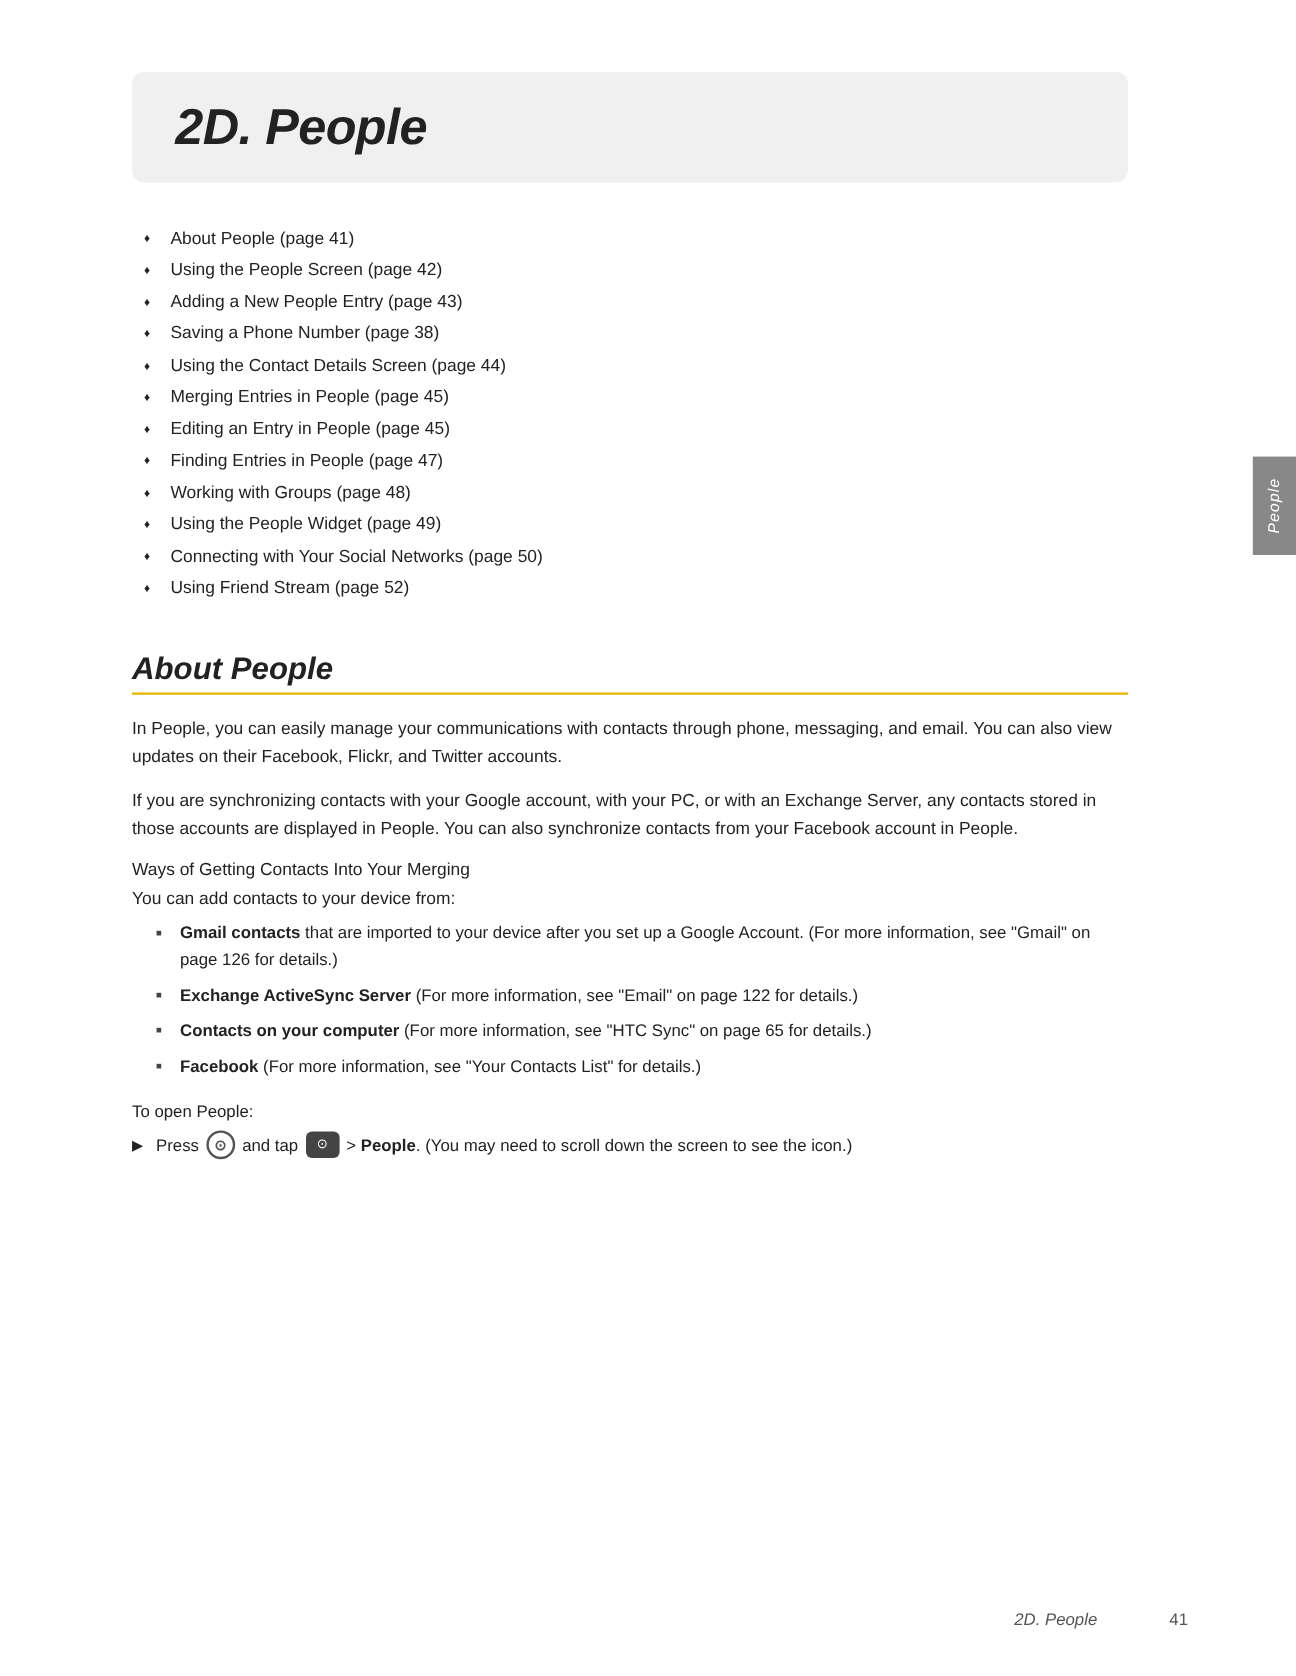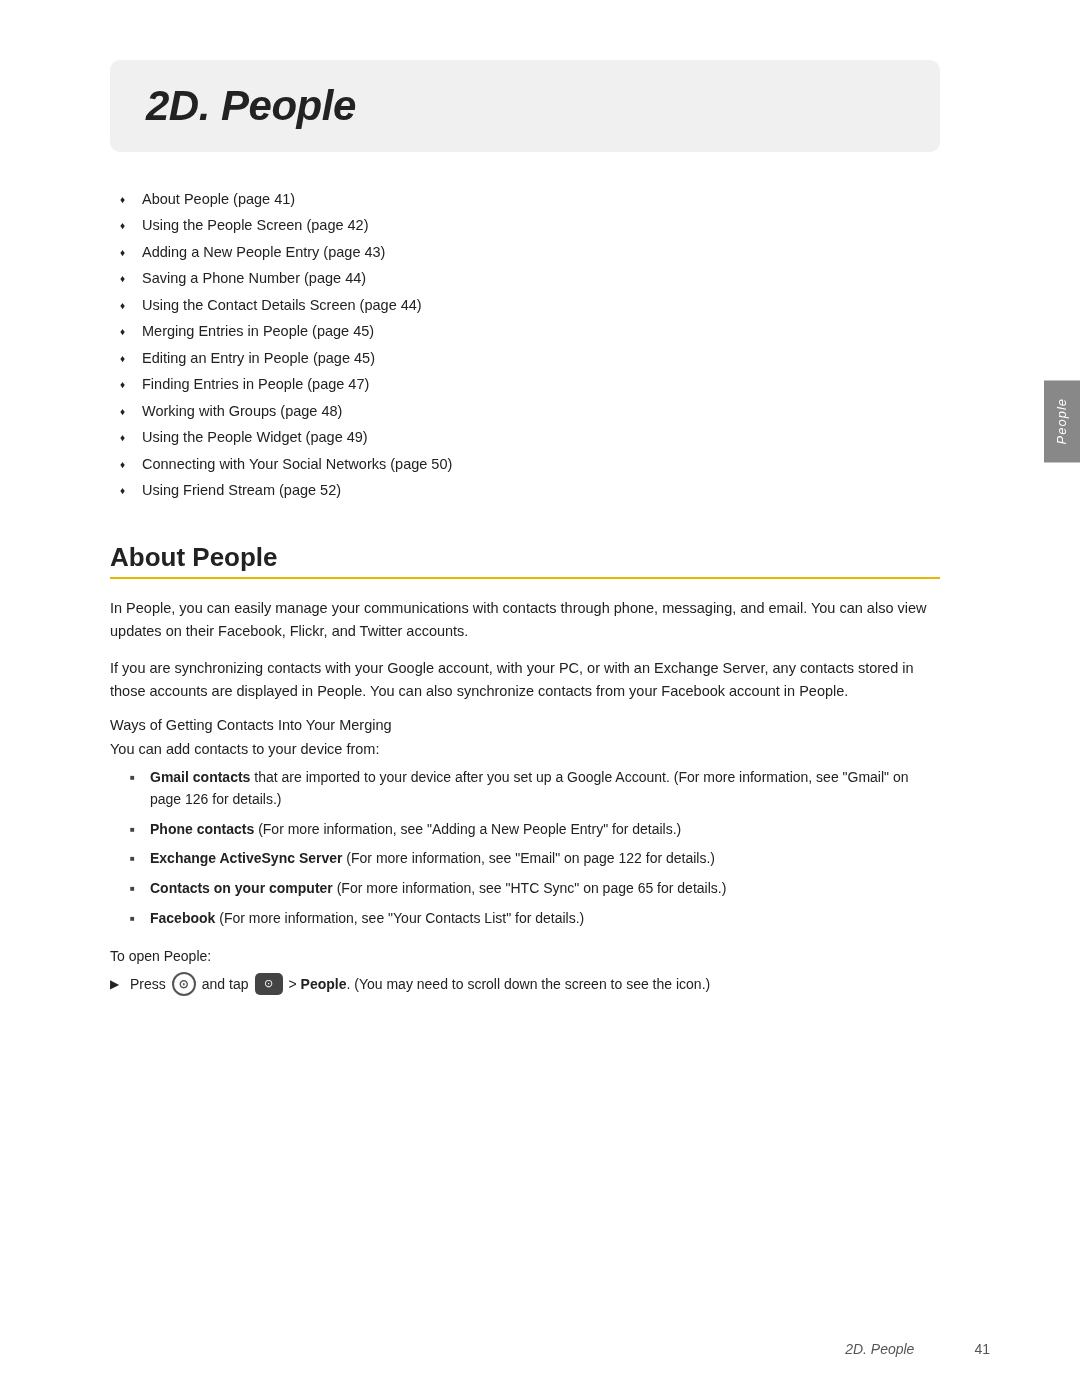--- a/index.html
+++ b/index.html
@@ -67,20 +67,21 @@
     .toc-list li::before {
       content: '♦';
       position: absolute;
       left: 0;
       color: #222;
       font-size: 10px;
       top: 4px;
     }
     .section-title {
       font-size: 26px;
+      font-style: italic;
       font-weight: bold;
       color: #222;
       margin-bottom: 4px;
     }
     .section-rule {
       border: none;
       border-top: 2.5px solid #e8b800;
       margin-bottom: 18px;
     }
     .body-text {
@@ -194,21 +195,21 @@
   <div class="main-content">
 
     <div class="chapter-title-box">
       <span class="chapter-title">2D. People</span>
     </div>
 
     <ul class="toc-list">
       <li>About People (page 41)</li>
       <li>Using the People Screen (page 42)</li>
       <li>Adding a New People Entry (page 43)</li>
-      <li>Saving a Phone Number (page 44)</li>
+      <li>Saving a Phone Number (page 38)</li>
       <li>Using the Contact Details Screen (page 44)</li>
       <li>Merging Entries in People (page 45)</li>
       <li>Editing an Entry in People (page 45)</li>
       <li>Finding Entries in People (page 47)</li>
       <li>Working with Groups (page 48)</li>
       <li>Using the People Widget (page 49)</li>
       <li>Connecting with Your Social Networks (page 50)</li>
       <li>Using Friend Stream (page 52)</li>
     </ul>
 
@@ -219,23 +220,20 @@
     <p class="body-text">If you are synchronizing contacts with your Google account, with your PC, or with an Exchange Server, any contacts stored in those accounts are displayed in People. You can also synchronize contacts from your Facebook account in People.</p>
 
     <p class="subheading">Ways of Getting Contacts Into Your Merging</p>
     <p class="subheading">You can add contacts to your device from:</p>
 
     <ul class="bullet-list">
       <li>
         <b>Gmail contacts</b><span> that are imported to your device after you set up a Google Account. (For more information, see "Gmail" on page 126 for details.)</span>
       </li>
       <li>
-        <b>Phone contacts</b><span> (For more information, see "Adding a New People Entry" for details.)</span>
-      </li>
-      <li>
         <b>Exchange ActiveSync Server</b><span> (For more information, see "Email" on page 122 for details.)</span>
       </li>
       <li>
         <b>Contacts on your computer</b><span> (For more information, see "HTC Sync" on page 65 for details.)</span>
       </li>
       <li>
         <b>Facebook</b><span> (For more information, see "Your Contacts List" for details.)</span>
       </li>
     </ul>
 

